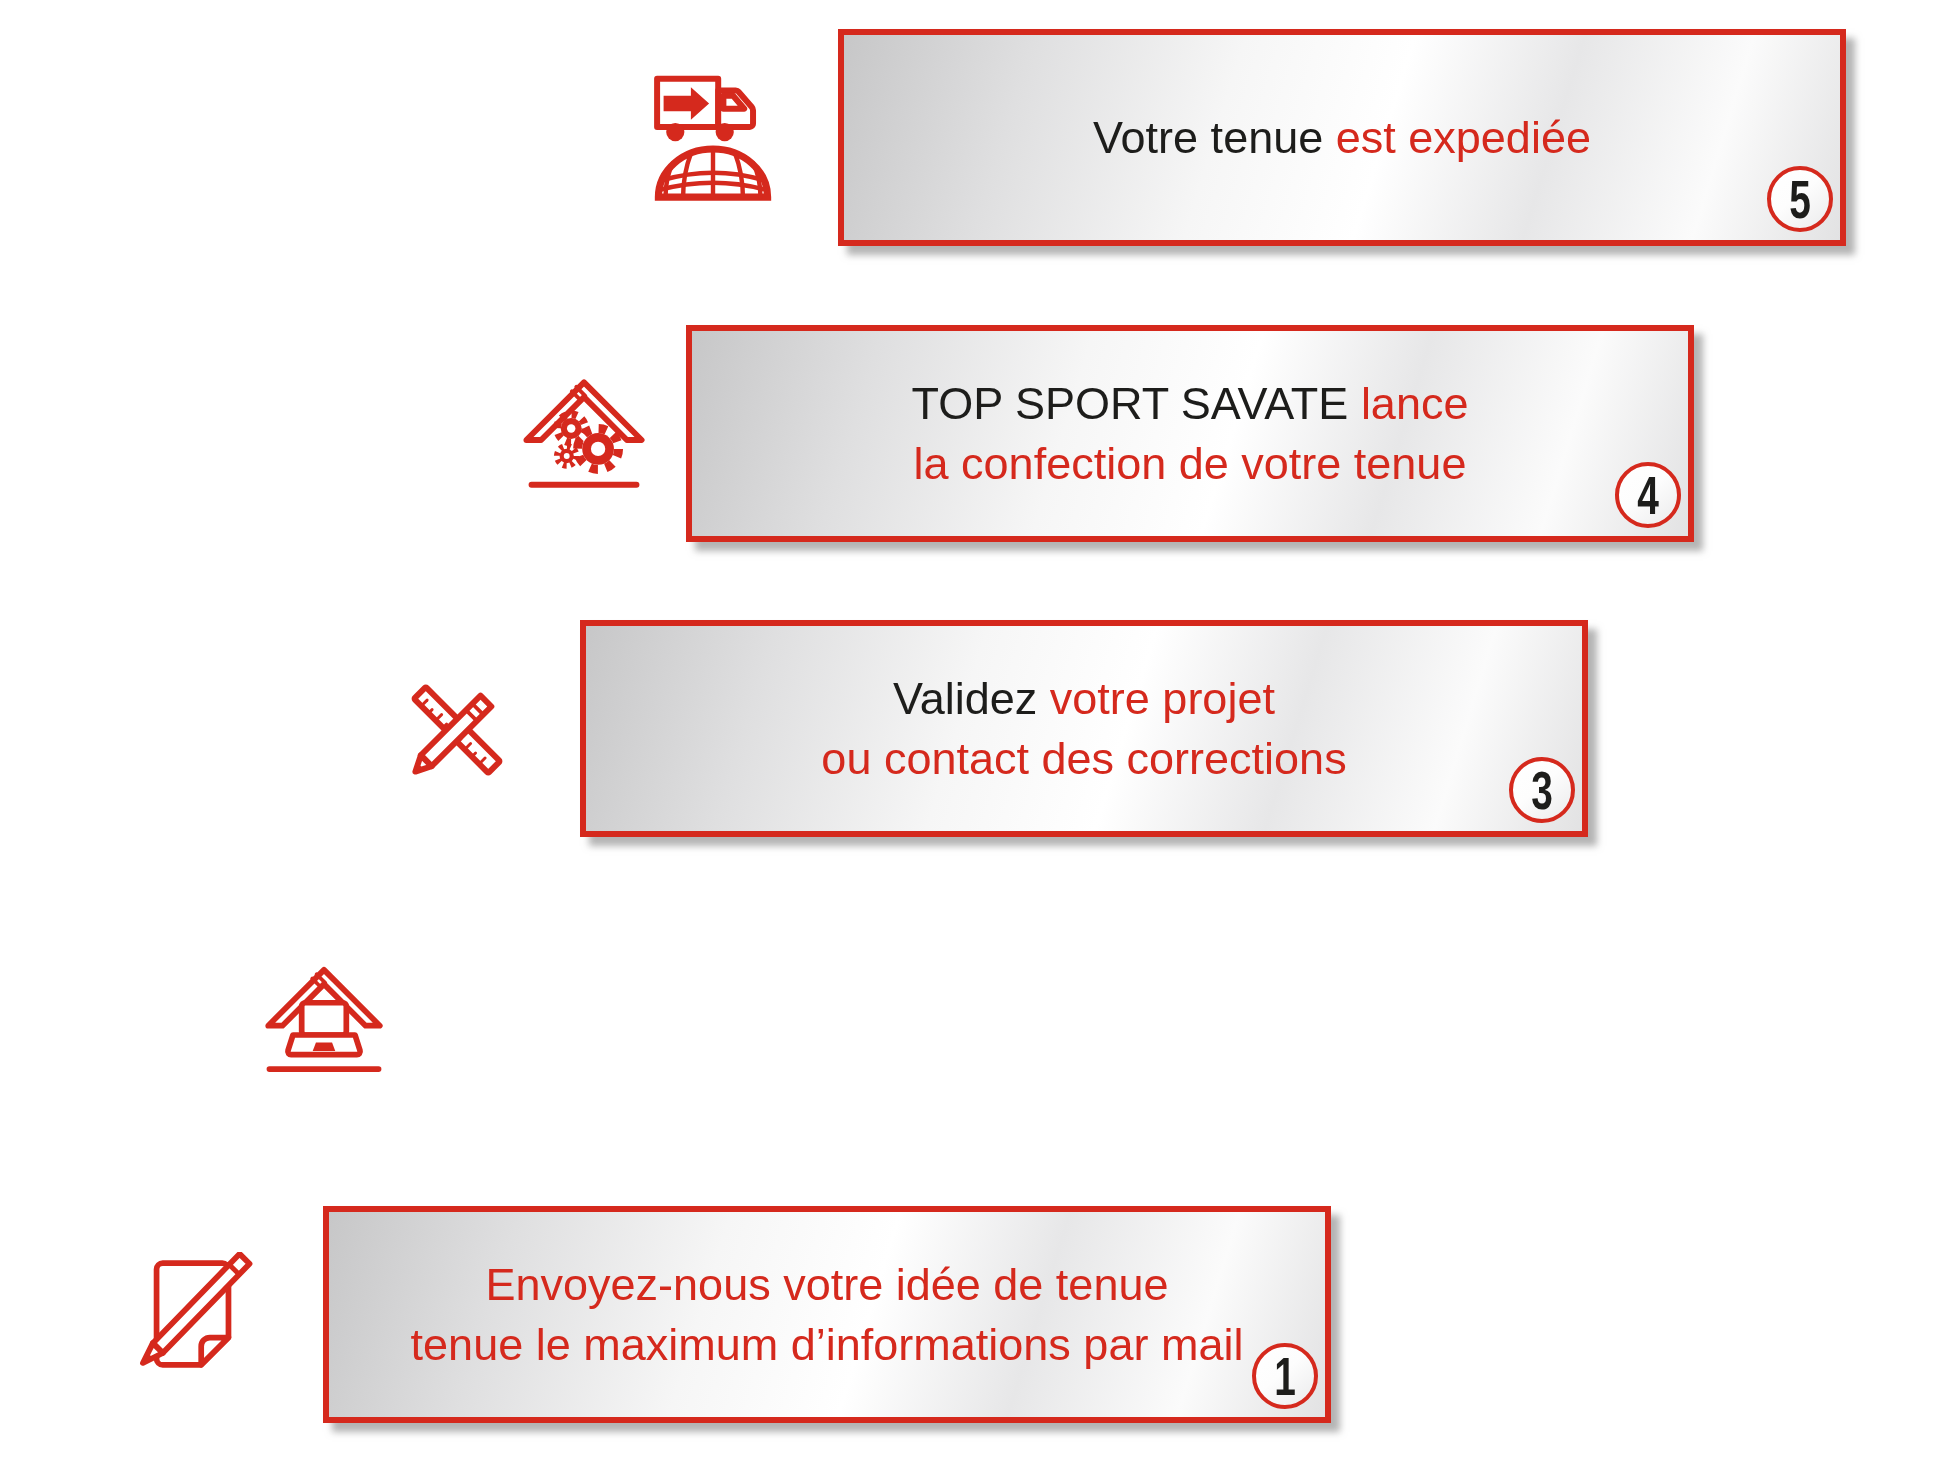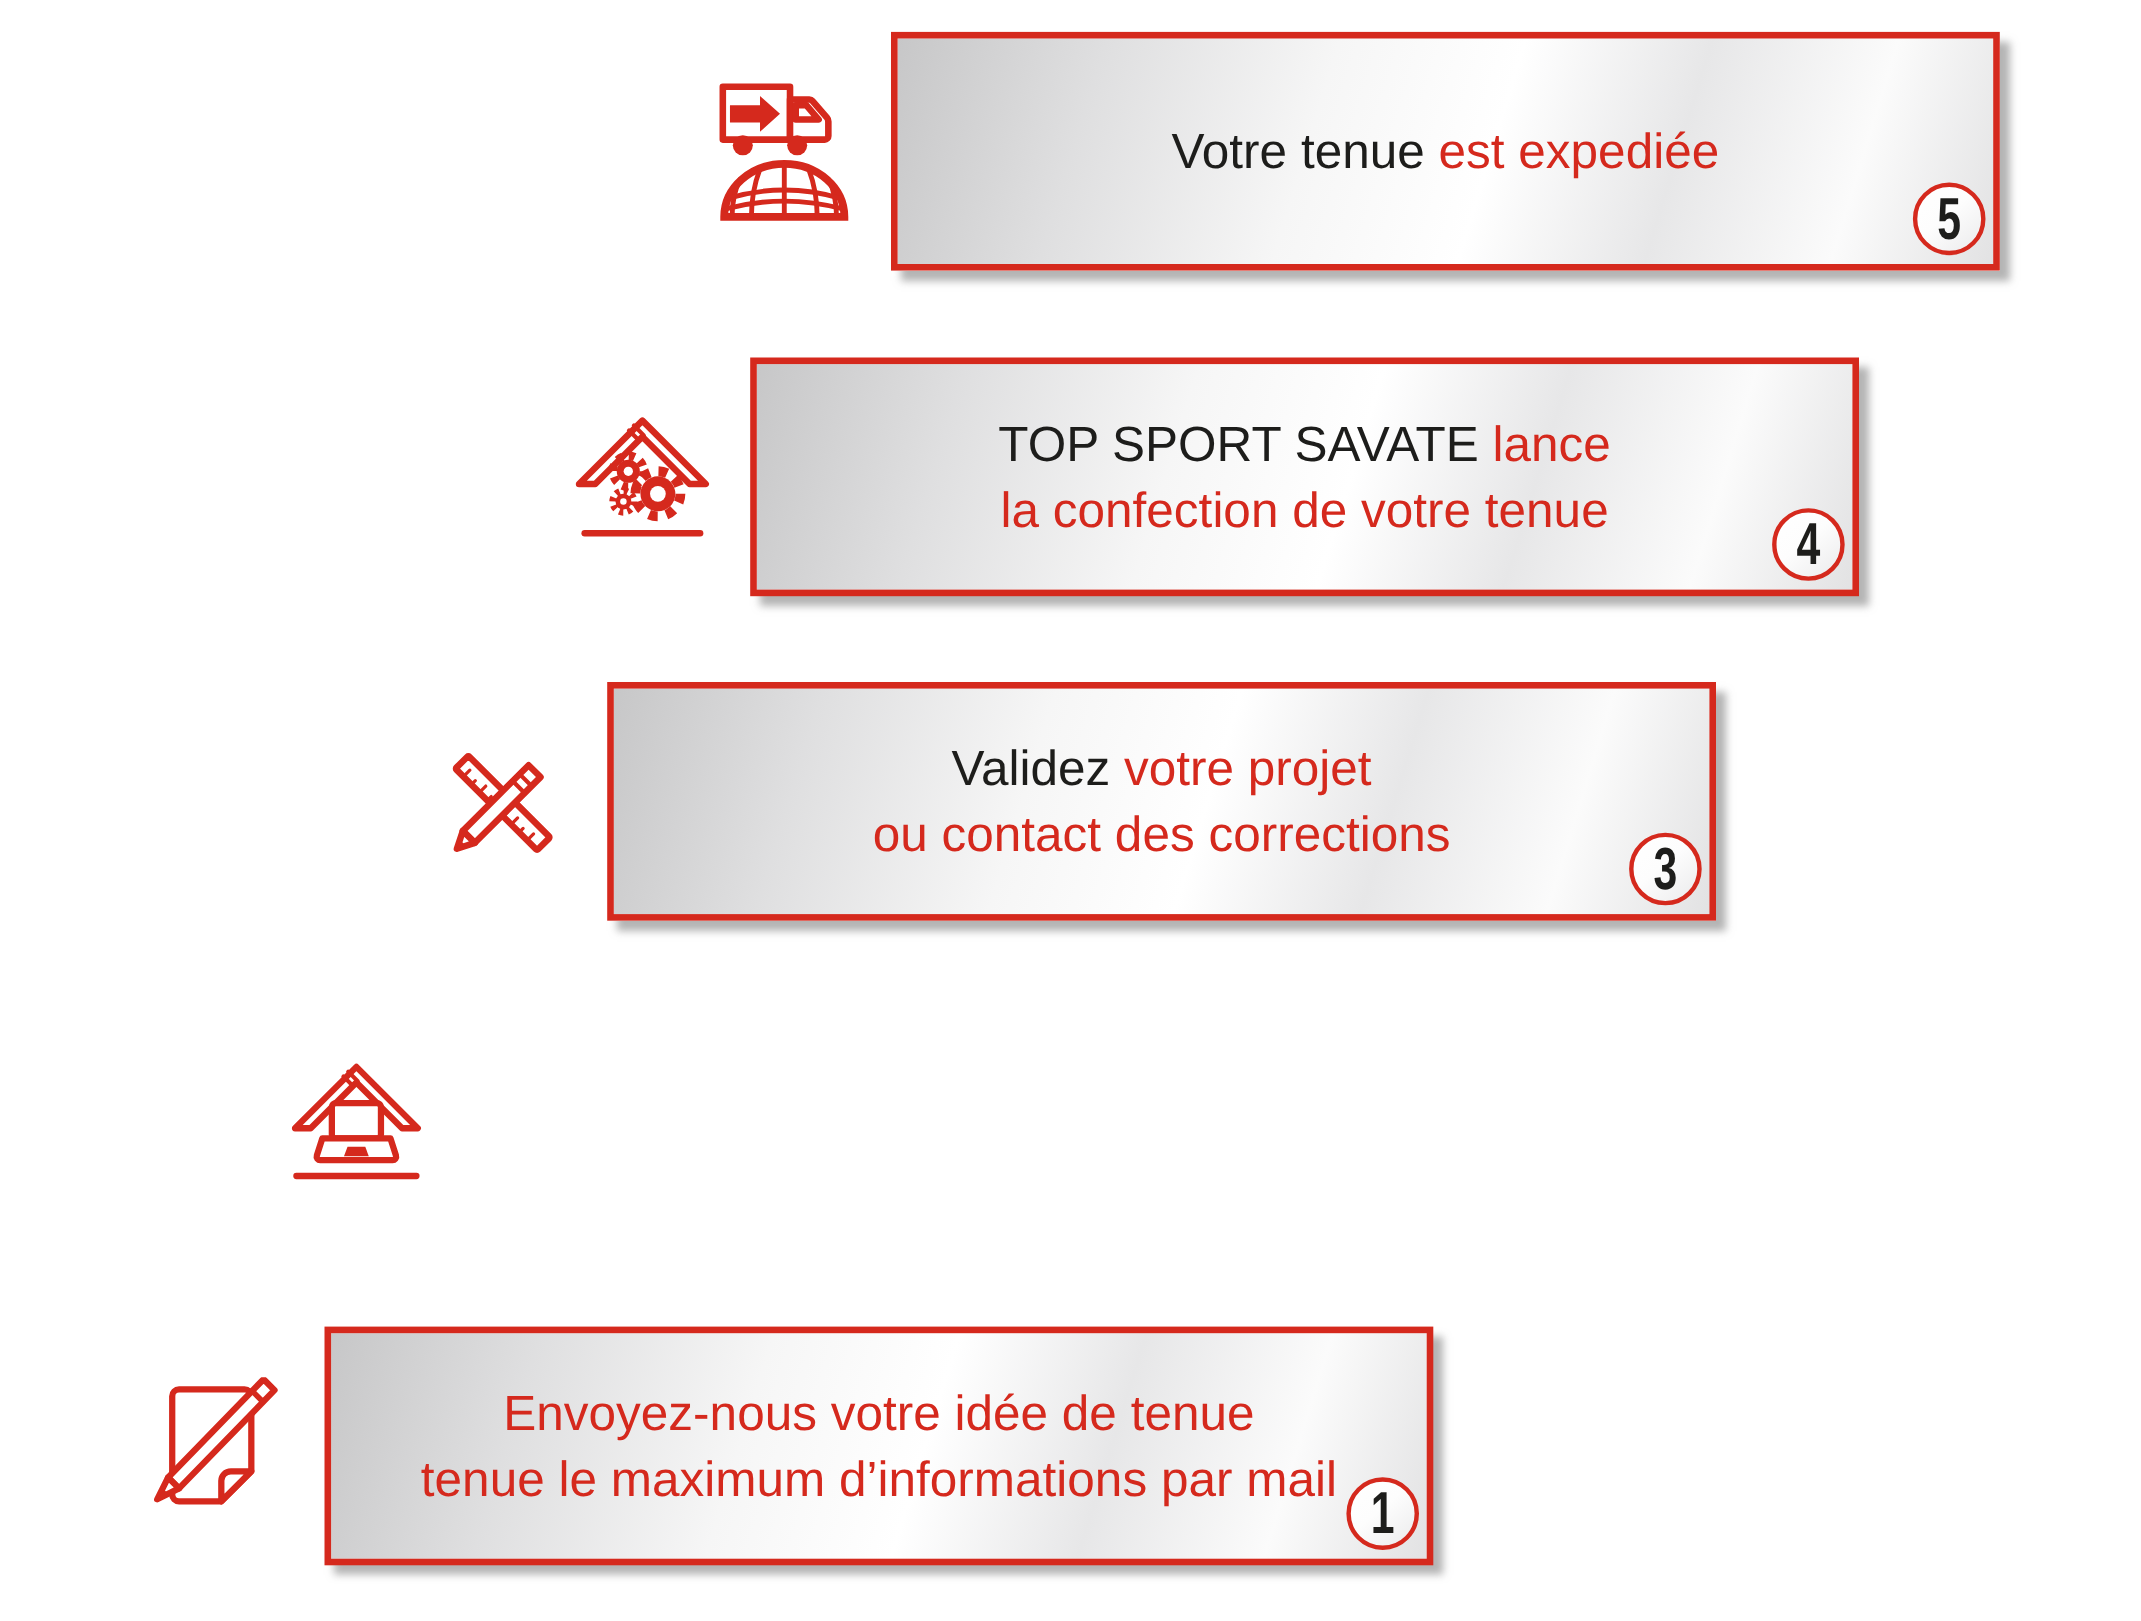--- a/index.html
+++ b/index.html
@@ -9,21 +9,21 @@
   html,body{margin:0;padding:0;background:#ffffff;}
   body{font-family:"Liberation Sans",sans-serif;}
   .canvas{position:relative;width:1946px;height:1474px;background:#ffffff;overflow:hidden;}
 
   .box{
     position:absolute;
     width:1008px;height:217px;box-sizing:border-box;
     border:6px solid var(--red);
     background:linear-gradient(107deg,#c7c7c8 0%,#dfdfe0 18%,#f6f6f6 38%,#ffffff 54%,#e7e7e8 70%,#fbfbfb 86%,#e2e2e3 100%);
     box-shadow:9px 9px 7px rgba(118,118,118,.55);
-    display:flex;flex-direction:column;justify-content:center;align-items:center;
+    display:flex;flex-direction:column;justify-content:center;align-items:center;margin-left:28px;
   }
   .line{display:block;text-align:center;font-size:45px;line-height:60px;color:var(--dark);white-space:nowrap;}
   .seg-red{color:var(--red);}
   .seg-dark{color:var(--dark);}
 
   .badge{
     position:absolute;right:7px;bottom:8px;
     width:58px;height:58px;border:4px solid var(--red);border-radius:50%;
     background:linear-gradient(140deg,#ffffff 0%,#fdfdfd 45%,#ebebec 100%);
     display:flex;align-items:center;justify-content:center;
@@ -79,21 +79,21 @@
     <circle cx="36.5" cy="69.5" r="7.5" fill="none" stroke="currentColor" stroke-width="5" stroke-dasharray="2.9 2.99"></circle>
     <circle class="fl" cx="36.5" cy="69.5" r="5.6"></circle>
     <circle cx="36.5" cy="69.5" r="2.3" fill="#ffffff"></circle>
 
     <circle cx="61" cy="64" r="16" fill="none" stroke="currentColor" stroke-width="7" stroke-dasharray="6.3 6.26"></circle>
     <circle class="fl" cx="61" cy="64" r="12.4"></circle>
     <circle cx="61" cy="64" r="5.6" fill="#ffffff"></circle>
     <path class="ln" stroke-width="4.6" d="M9,92 H91"></path>
   </svg>
 
-  <div class="box" style="left:682px;top:325px">
+  <div class="box" style="left:658px;top:325px">
     <div class="line"><span class="seg-dark">TOP SPORT SAVATE </span><span class="seg-red">lance</span></div>
     <div class="line"><span class="seg-red">la confection de votre tenue</span></div>
     <div class="badge">
         <span class="num">4</span>
       </div>
   </div>
 
   <svg class="icon" style="left:393px;top:666px" width="128" height="128" viewBox="0 0 100 100" aria-hidden="true">
     <g transform="rotate(45 50 50)">
       <rect class="st" stroke-width="4" x="9" y="43.5" width="82" height="13" rx="1"></rect>

